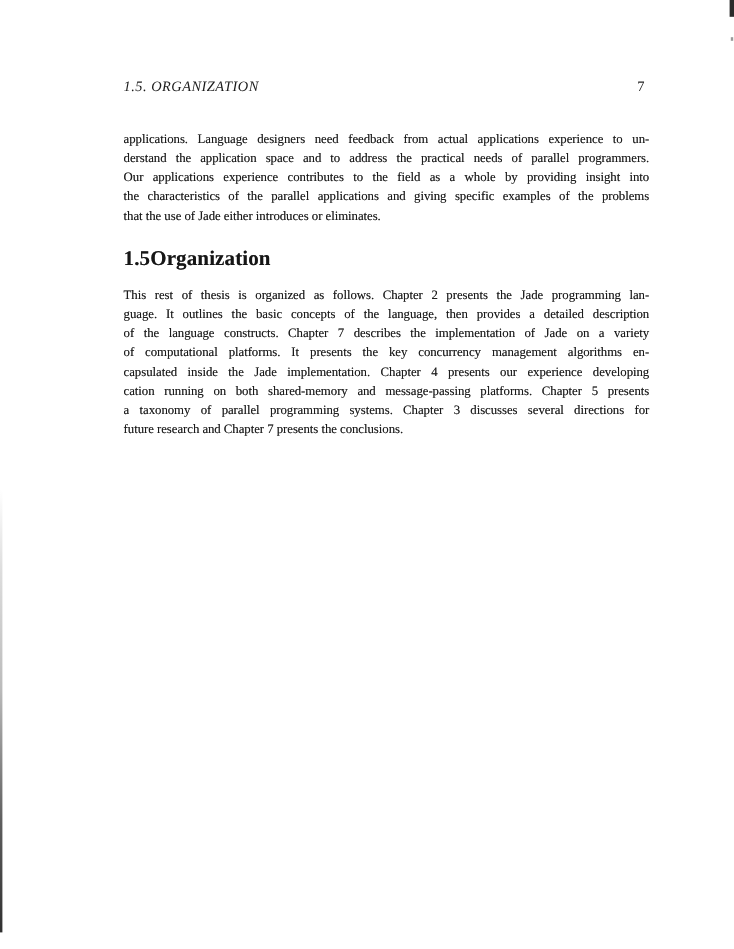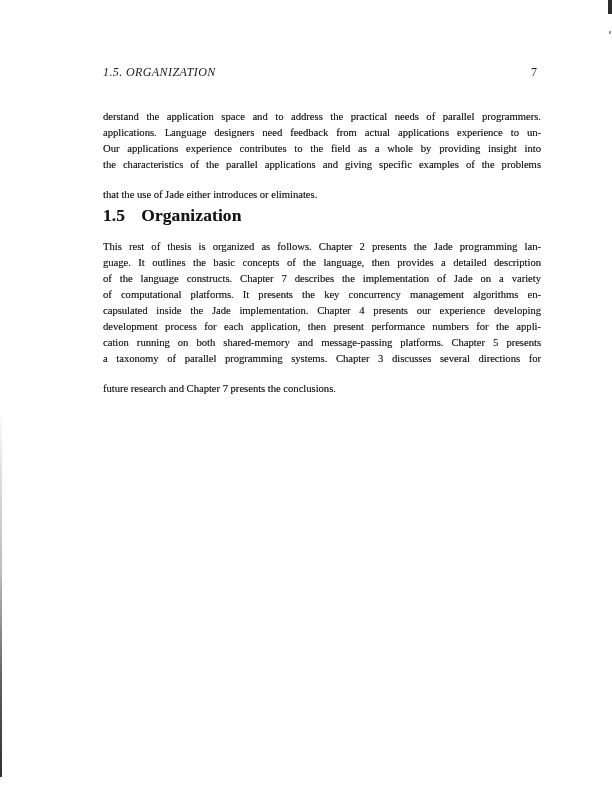--- a/index.html
+++ b/index.html
@@ -48,38 +48,37 @@
     text-shadow: 0 0 0.4px rgba(20,20,20,0.55);
   }
   .paragraph .line {
     width: 438px;
     text-align: justify;
     text-align-last: justify;
     white-space: normal;
   }
   .paragraph .line:last-child {
     text-align-last: left;
-    margin-top: 14px;
   }
   #intro-paragraph { top: 108px; }
   #body-paragraph  { top: 238px; }
   
   .section-heading {
     position: absolute;
     left: 103px;
     top: 202px;
     margin: 0;
     font-size: 17.5px;
     font-weight: bold;
     line-height: 26px;
     letter-spacing: 0.1px;
     color: #161616;
     text-shadow: 0 0 0.4px rgba(20,20,20,0.5);
   }
-  .section-heading .sec-num { margin-right: 16px; }
+  .section-heading .sec-num { margin-right: 0; }
   
   .artifact { position: absolute; pointer-events: none; }
   .artifact-top-right {
     right: 0; top: 0;
     width: 4px; height: 14px;
     background: #2b2b2b;
   }
   .artifact-top-right-tick {
     right: 1px; top: 31px;
     width: 2px; height: 3px;
@@ -100,38 +99,37 @@
 <body>
 
 <div class="page">
 
   <div class="running-header">
     <span class="header-left">1.5. ORGANIZATION</span>
     <span class="header-right">7</span>
   </div>
 
   <div class="paragraph" id="intro-paragraph">
+      <div class="line">applications. Language designers need feedback from actual applications experience to un-</div>
       <div class="line">derstand the application space and to address the practical needs of parallel programmers.</div>
-      <div class="line">applications. Language designers need feedback from actual applications experience to un-</div>
       <div class="line">Our applications experience contributes to the field as a whole by providing insight into</div>
       <div class="line">the characteristics of the parallel applications and giving specific examples of the problems</div>
       <div class="line">that the use of Jade either introduces or eliminates.</div>
     </div>
 
   <h2 class="section-heading">
     <span class="sec-num">1.5</span><span class="sec-title">Organization</span>
   </h2>
 
   <div class="paragraph" id="body-paragraph">
       <div class="line">This rest of thesis is organized as follows. Chapter 2 presents the Jade programming lan-</div>
       <div class="line">guage. It outlines the basic concepts of the language, then provides a detailed description</div>
       <div class="line">of the language constructs. Chapter 7 describes the implementation of Jade on a variety</div>
       <div class="line">of computational platforms. It presents the key concurrency management algorithms en-</div>
       <div class="line">capsulated inside the Jade implementation. Chapter 4 presents our experience developing</div>
-      <div class="line">development process for each application, then present performance numbers for the appli-</div>
       <div class="line">cation running on both shared-memory and message-passing platforms. Chapter 5 presents</div>
       <div class="line">a taxonomy of parallel programming systems. Chapter 3 discusses several directions for</div>
       <div class="line">future research and Chapter 7 presents the conclusions.</div>
     </div>
 
   <div class="artifact artifact-top-right"></div>
   <div class="artifact artifact-top-right-tick"></div>
   <div class="artifact artifact-left-line"></div>
 
 </div>

